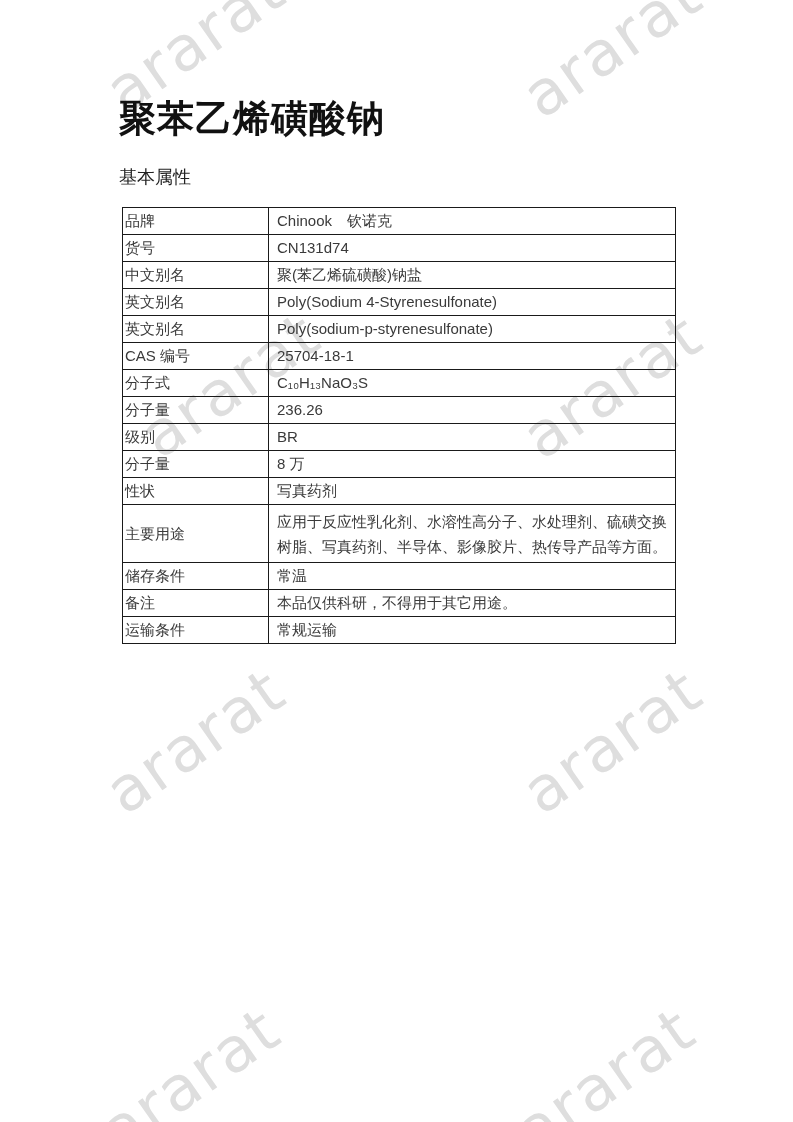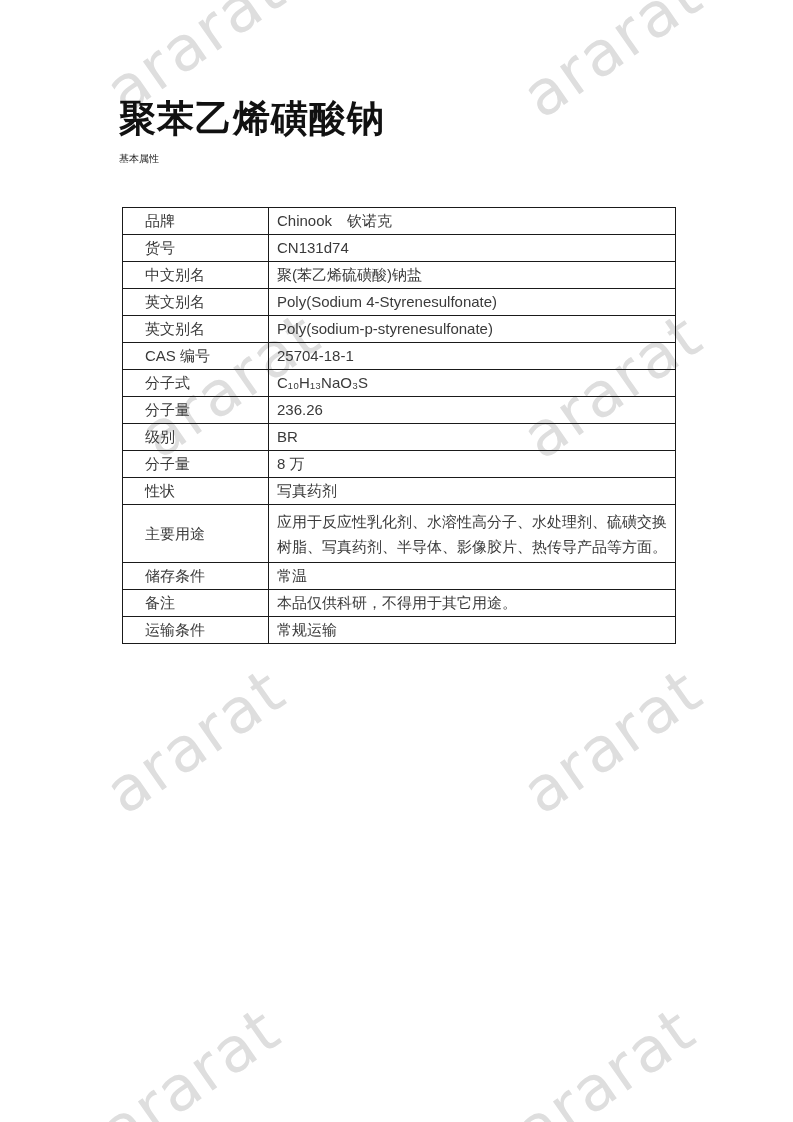--- a/index.html
+++ b/index.html
@@ -43,22 +43,22 @@
     top: 94px;
     margin: 0;
     font-size: 37px;
     font-weight: 700;
     letter-spacing: 1px;
     color: #111111;
   }
   .section-heading {
     position: absolute;
     left: 119px;
-    top: 152px;
-    font-size: 10px;
+    top: 165px;
+    font-size: 18px;
     color: #222222;
   }
   table.props {
     position: absolute;
     left: 122px;
     top: 207px;
     width: 553px;
     border-collapse: collapse;
     table-layout: fixed;
   }
@@ -66,21 +66,21 @@
     border: 1px solid #1a1a1a;
     font-size: 15px;
     color: #3a3a3a;
     vertical-align: middle;
     height: 26px;
     line-height: 1.6;
     padding: 0 6px 0 10px;
     overflow: hidden;
   }
   table.props td.label-cell {
-    padding-left: 22px;
+    padding-left: 2px;
   }
   table.props td.value-cell {
     padding-left: 8px;
   }
   table.props tr.tall-row td {
     height: 53px;
     line-height: 25px;
     padding-top: 2px;
     padding-bottom: 2px;
   }

